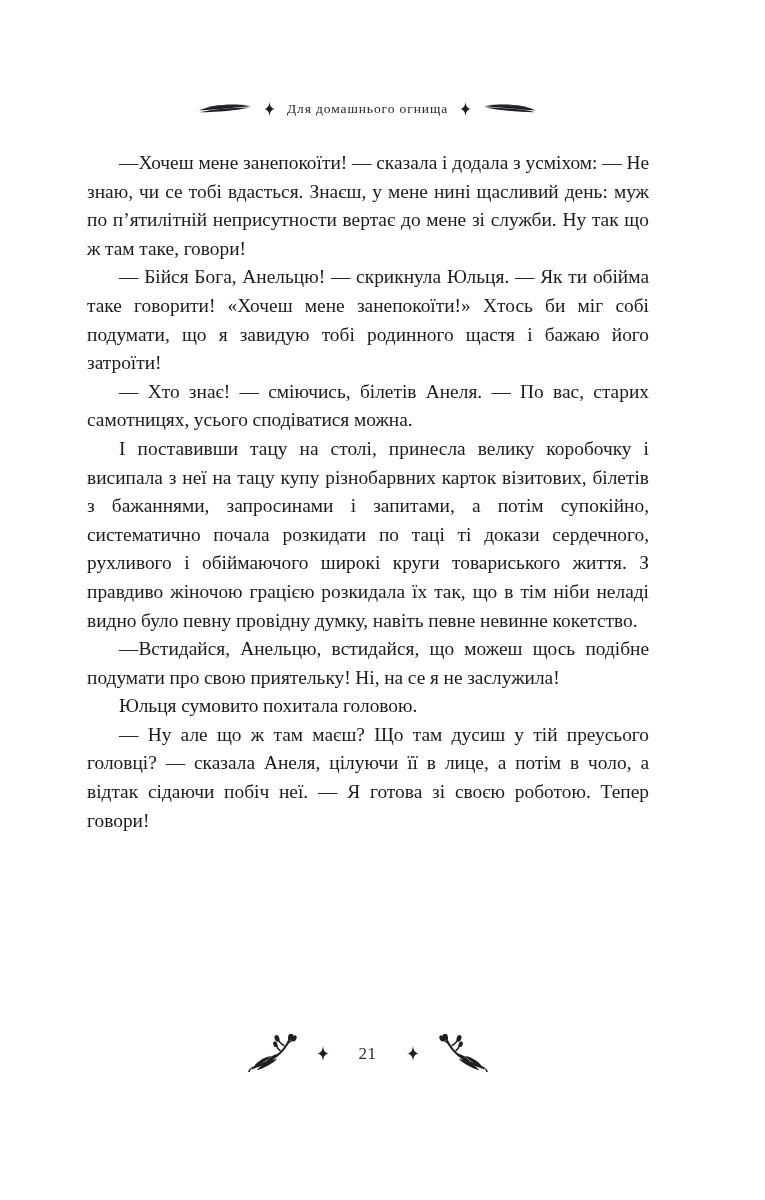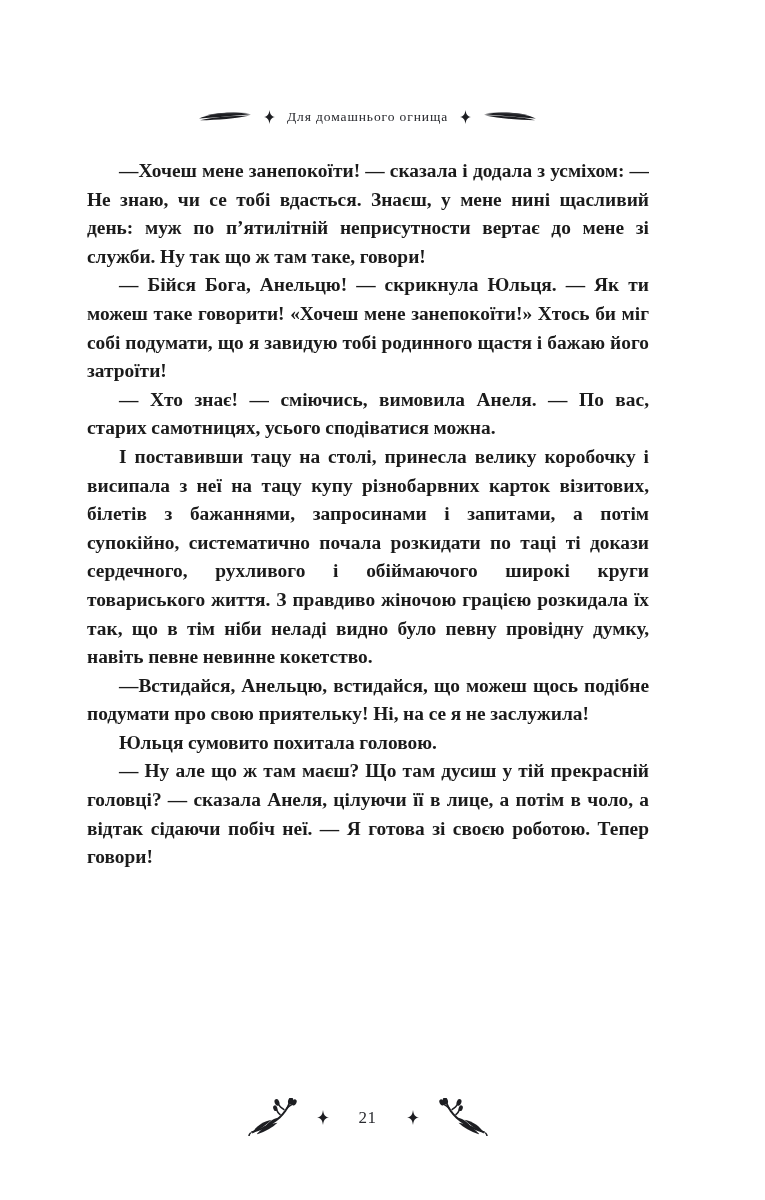--- a/index.html
+++ b/index.html
@@ -5,21 +5,21 @@
   html, body {
     margin: 0;
     padding: 0;
     background: #ffffff;
   }
 
   .page {
     position: relative;
     width: 765px;
     height: 1177px;
-    margin: 16px auto;
+    margin: 8px auto;
     background: #ffffff;
     overflow: hidden;
     font-family: "Liberation Serif", "DejaVu Serif", serif;
     color: #1b1b1b;
     box-sizing: border-box;
   }
 
   
   .running-head {
     position: absolute;
@@ -57,21 +57,20 @@
     height: 14px;
     flex: none;
   }
 
   
   .body-text {
     position: absolute;
     top: 141px;
     left: 87px;
     width: 562px;
-    font-weight: bold;
   }
 
   .body-text p {
     margin: 0;
     font-size: 19.4px;
     line-height: 28.6px;
     text-align: justify;
     text-justify: inter-word;
     text-indent: 32px;
     hyphens: manual;
@@ -80,21 +79,21 @@
   }
 
   
   .body-text p:last-child {
     text-align: justify;
   }
 
   
   .footer {
     position: absolute;
-    top: 1080px;
+    top: 1024px;
     left: 87px;
     width: 561px;
     height: 42px;
     display: flex;
     align-items: center;
     justify-content: center;
     gap: 0px;
   }
 
   .footer .sprig {
@@ -150,26 +149,26 @@
     <svg class="lens-orn" viewBox="0 0 54 14">
       <path d="M53 8.6 C 42 3.4, 22 0.9, 1 4.2 C 14 5.2, 34 7.2, 53 8.6 Z" fill="#1d1e22"></path>
       <path d="M52 10.2 C 40 7.0, 21 5.6, 2 5.4 C 16 8.2, 34 10.0, 52 10.2 Z" fill="#1d1e22"></path>
       <path d="M47 5.6 C 36 2.6, 20 1.6, 5 3.0 C 18 3.0, 34 4.0, 47 5.6 Z" fill="#3a3b40"></path>
     </svg>
 
   </div>
 
   <div class="body-text">
     <p>—Хочеш мене занепокоїти! — сказала і додала з усмі­хом: — Не знаю, чи се тобі вдасться. Знаєш, у мене нині щасливий день: муж по п’ятилітній непри­сутности вертає до мене зі служби. Ну так що ж там таке, говори!</p>
-    <p>— Бійся Бога, Анельцю! — скрикнула Юльця. — Як ти можеш таке говорити! «Хочеш мене занепокоїти!» Хтось би міг собі подумати, що я завидую тобі родин­ного щастя і бажаю його затроїти!</p>
-    <p>— Хто знає! — сміючись, вимовила Анеля. — По вас, старих самотницях, усього сподіватися можна.</p>
+    <p>— Бійся Бога, Анельцю! — скрикнула Юльця. — Як ти обійма таке говорити! «Хочеш мене занепокоїти!» Хтось би міг собі подумати, що я завидую тобі родин­ного щастя і бажаю його затроїти!</p>
+    <p>— Хто знає! — сміючись, білетів Анеля. — По вас, старих самотницях, усього сподіватися можна.</p>
     <p>І поставивши тацу на столі, принесла велику коро­бочку і висипала з неї на тацу купу різнобарвних карток візитових, білетів з бажаннями, запросинами і запи­тами, а потім супокійно, систематично почала розки­дати по таці ті докази сердечного, рухливого і обійма­ючого широкі круги товариського життя. З правдиво жіночою грацією розкидала їх так, що в тім ніби нела­ді видно було певну провідну думку, навіть певне не­винне кокетство.</p>
     <p>—Встидайся, Анельцю, встидайся, що можеш щось подібне подумати про свою приятельку! Ні, на се я не заслужила!</p>
     <p>Юльця сумовито похитала головою.</p>
-    <p>— Ну але що ж там маєш? Що там дусиш у тій пре­красній головці? — сказала Анеля, цілуючи її в лице, а потім в чоло, а відтак сідаючи побіч неї. — Я готова зі своєю роботою. Тепер говори!</p>
+    <p>— Ну але що ж там маєш? Що там дусиш у тій пре­усього головці? — сказала Анеля, цілуючи її в лице, а потім в чоло, а відтак сідаючи побіч неї. — Я готова зі своєю роботою. Тепер говори!</p>
   </div>
 
   <div class="footer">
 
     <svg class="sprig" viewBox="0 0 54 38">
       <g fill="#1d1e22">
 
         <path d="M4 33.5 C 14 30.5, 27 24.5, 35 15.5 C 39 11, 41.5 6, 42.5 1.5 L 44 2 C 43 7, 40.5 12.3, 36.3 17 C 28 26.5, 14.5 32.7, 4.5 35 Z"></path>
 
         <ellipse cx="43.6" cy="3.0" rx="2.5" ry="3.6" transform="rotate(16 43.6 3.0)"></ellipse>

